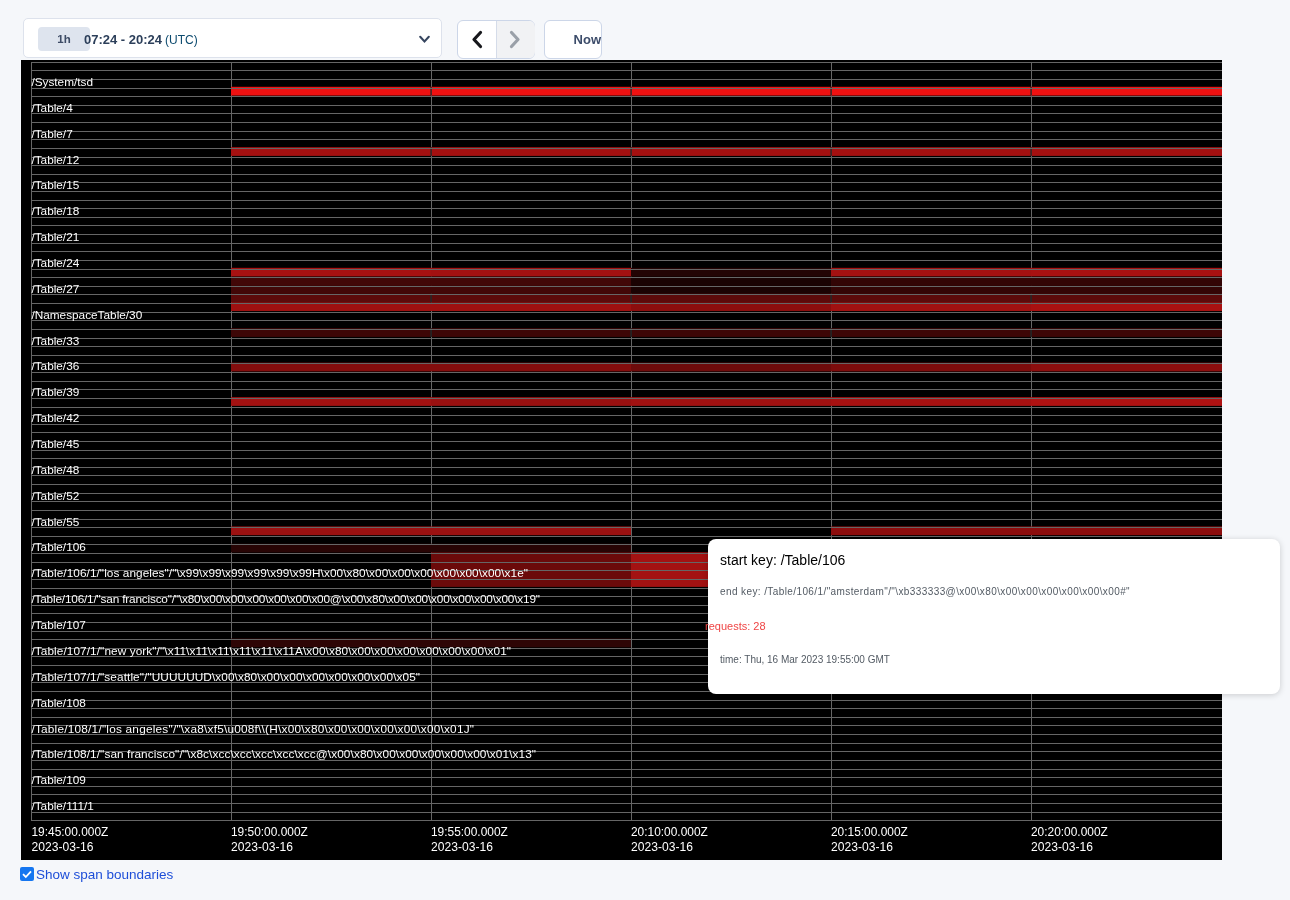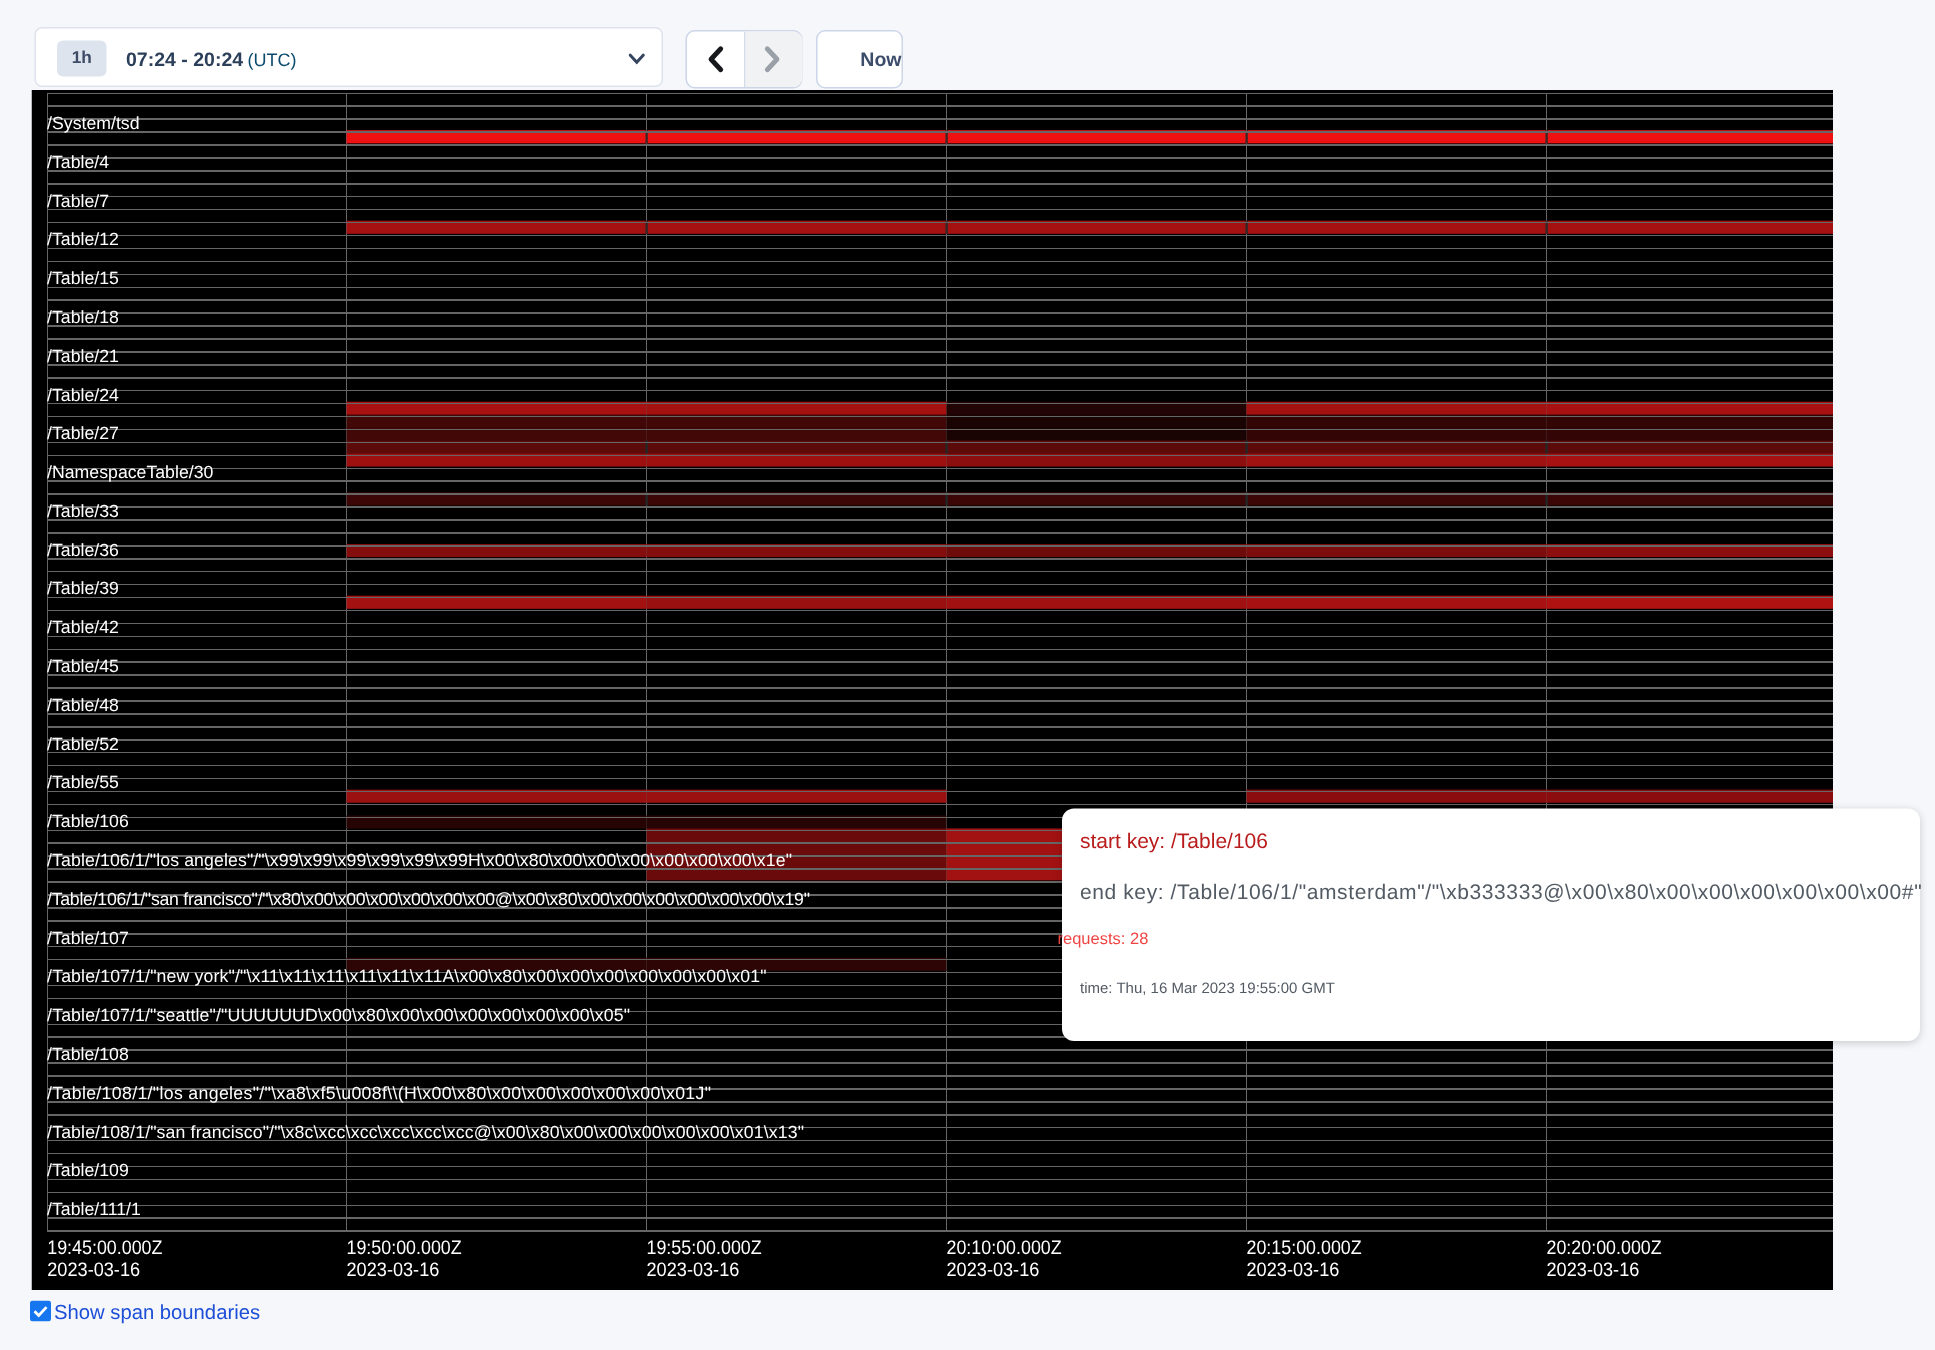--- a/index.html
+++ b/index.html
@@ -2,21 +2,21 @@
 <html><head><meta charset="utf-8">
 <style>
   html,body{margin:0;padding:0}
   body{width:1290px;height:900px;background:#f5f7fa;position:relative;overflow:hidden;
        font-family:"Liberation Sans",sans-serif;-webkit-font-smoothing:antialiased}
   .abs{position:absolute}
 </style></head>
 <body>
 
 <div class="abs" style="left:23px;top:18px;width:417px;height:38px;background:#fff;border:1px solid #dde2ec;border-radius:5px"></div>
-<div class="abs" style="left:38px;top:27px;width:33px;height:24px;background:#dee4ee;border-radius:4px;text-align:center;line-height:24px;font-size:11.5px;font-weight:bold;color:#3e4c66">1h</div>
+<div class="abs" style="left:38px;top:27px;width:52px;height:24px;background:#dee4ee;border-radius:4px;text-align:center;line-height:24px;font-size:11.5px;font-weight:bold;color:#3e4c66">1h</div>
 <div class="abs" style="left:84px;top:20px;height:40px;line-height:40px;font-size:13px;color:#2c3f5a;white-space:nowrap"><b>07:24 - 20:24</b><span style="color:#0c4a6e;font-size:12px;margin-left:3px">(UTC)</span></div>
 <svg class="abs" style="left:419px;top:35px" width="11" height="9" viewBox="0 0 11 9">
     <path d="M1.2 1.8 L5.5 6.5 L9.8 1.8" stroke="#36455f" stroke-width="2" fill="none" stroke-linecap="round"></path>
   </svg>
 
 <div class="abs" style="left:457px;top:20px;width:76px;height:37px;background:#fff;border:1px solid #ccd6e8;border-radius:6px"></div>
 <div class="abs" style="left:496px;top:21px;width:38px;height:37px;background:#f1f2f4;border-left:1px solid #d5dce9;border-radius:0 6px 6px 0"></div>
 <svg class="abs" style="left:471px;top:30px" width="12" height="19" viewBox="0 0 12 19">
     <path d="M9.5 2.5 L3 9.5 L9.5 16.5" stroke="#17181c" stroke-width="3.2" fill="none" stroke-linecap="round" stroke-linejoin="round"></path>
   </svg>
@@ -129,22 +129,22 @@
 <text x="410" y="790.9" font-size="13" fill="#ffffff" textLength="61.9" lengthAdjust="spacingAndGlyphs">2023-03-16</text>
 <text x="610" y="776.2" font-size="13" fill="#ffffff" textLength="76.8" lengthAdjust="spacingAndGlyphs">20:10:00.000Z</text>
 <text x="610" y="790.9" font-size="13" fill="#ffffff" textLength="61.9" lengthAdjust="spacingAndGlyphs">2023-03-16</text>
 <text x="810" y="776.2" font-size="13" fill="#ffffff" textLength="76.8" lengthAdjust="spacingAndGlyphs">20:15:00.000Z</text>
 <text x="810" y="790.9" font-size="13" fill="#ffffff" textLength="61.9" lengthAdjust="spacingAndGlyphs">2023-03-16</text>
 <text x="1010" y="776.2" font-size="13" fill="#ffffff" textLength="76.8" lengthAdjust="spacingAndGlyphs">20:20:00.000Z</text>
 <text x="1010" y="790.9" font-size="13" fill="#ffffff" textLength="61.9" lengthAdjust="spacingAndGlyphs">2023-03-16</text>
 </svg>
 
 <div class="abs" style="left:708px;top:539px;width:572px;height:155px;background:#fff;border-radius:8px;box-shadow:0 1px 6px rgba(0,0,0,0.18)"></div>
-<div class="abs" style="left:720px;top:552px;font-size:14px;color:#b91c1c;white-space:nowrap">start key: /Table/106</div>
-<div class="abs" style="left:720px;top:586px;font-size:14px;color:#525a63;white-space:nowrap;letter-spacing:0.4px">end key: /Table/106/1/"amsterdam"/"\xb333333@\x00\x80\x00\x00\x00\x00\x00\x00#"</div>
+<div class="abs" style="left:720px;top:552px;font-size:14px;color:#000000;white-space:nowrap">start key: /Table/106</div>
+<div class="abs" style="left:720px;top:586px;font-size:10px;color:#525a63;white-space:nowrap;letter-spacing:0.4px">end key: /Table/106/1/"amsterdam"/"\xb333333@\x00\x80\x00\x00\x00\x00\x00\x00#"</div>
 <div class="abs" style="left:705px;top:620px;font-size:11px;color:#ef4444;white-space:nowrap">requests: 28</div>
 <div class="abs" style="left:720px;top:654px;font-size:10px;color:#525a63;white-space:nowrap">time: Thu, 16 Mar 2023 19:55:00 GMT</div>
 
 <svg class="abs" style="left:20px;top:867px" width="14" height="14" viewBox="0 0 14 14">
     <rect x="0" y="0" width="14" height="14" rx="2" fill="#1576f0"></rect>
     <path d="M3 7.2 L5.8 10 L11 4.4" stroke="#fff" stroke-width="1.8" fill="none"></path>
   </svg>
 <div class="abs" style="left:36px;top:867px;font-size:13.5px;color:#1d4ed8">Show span boundaries</div>
 
 </body></html>

